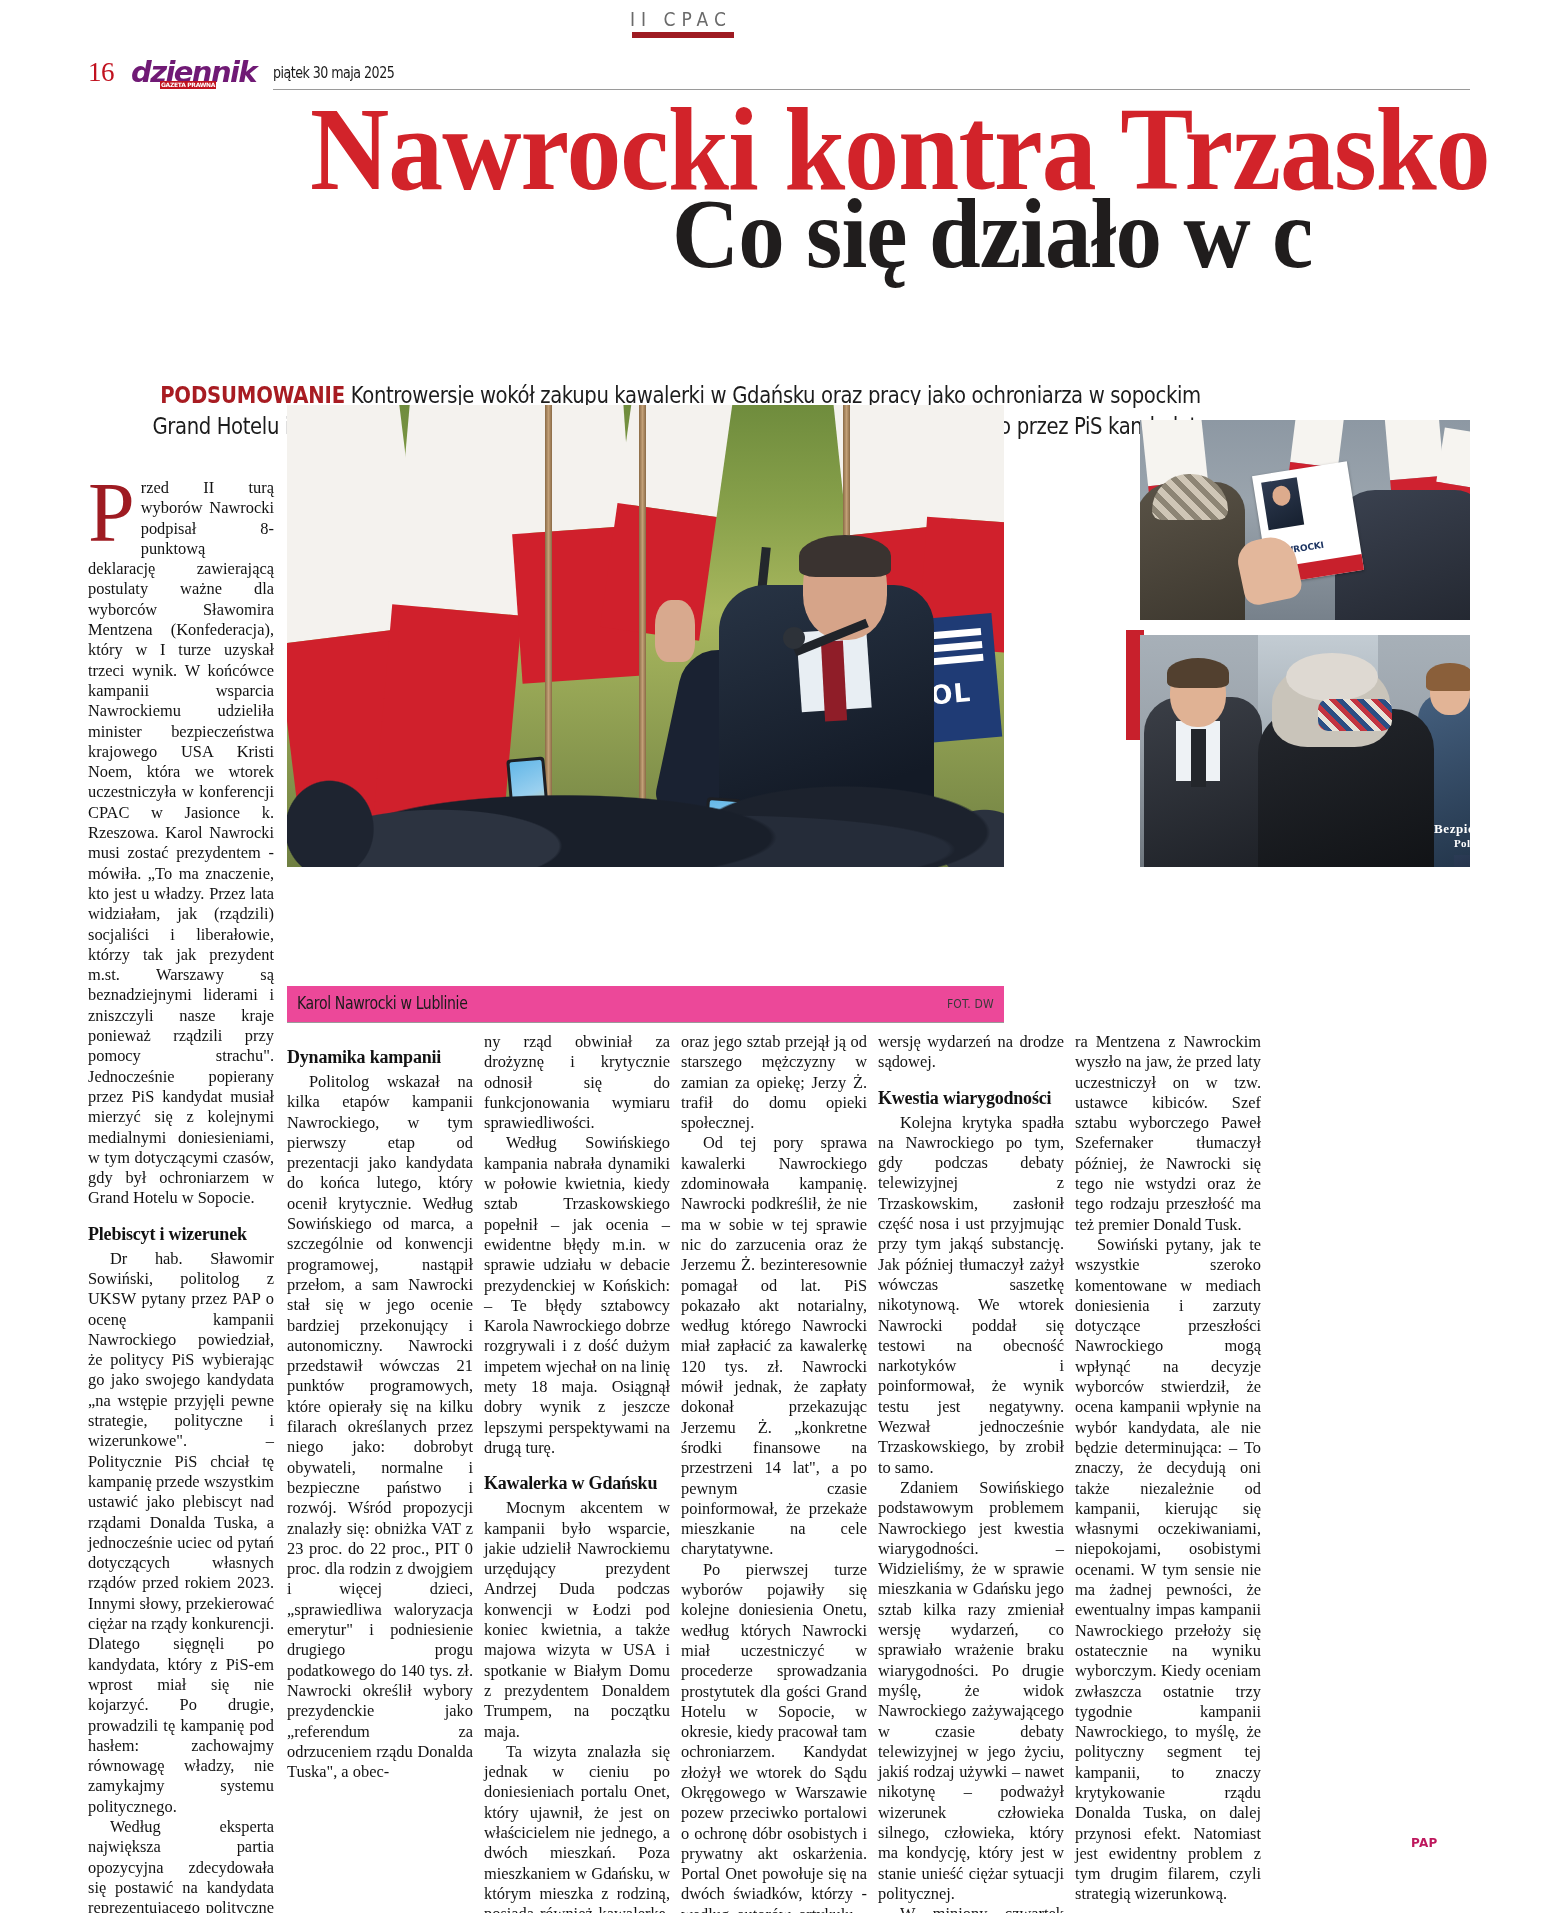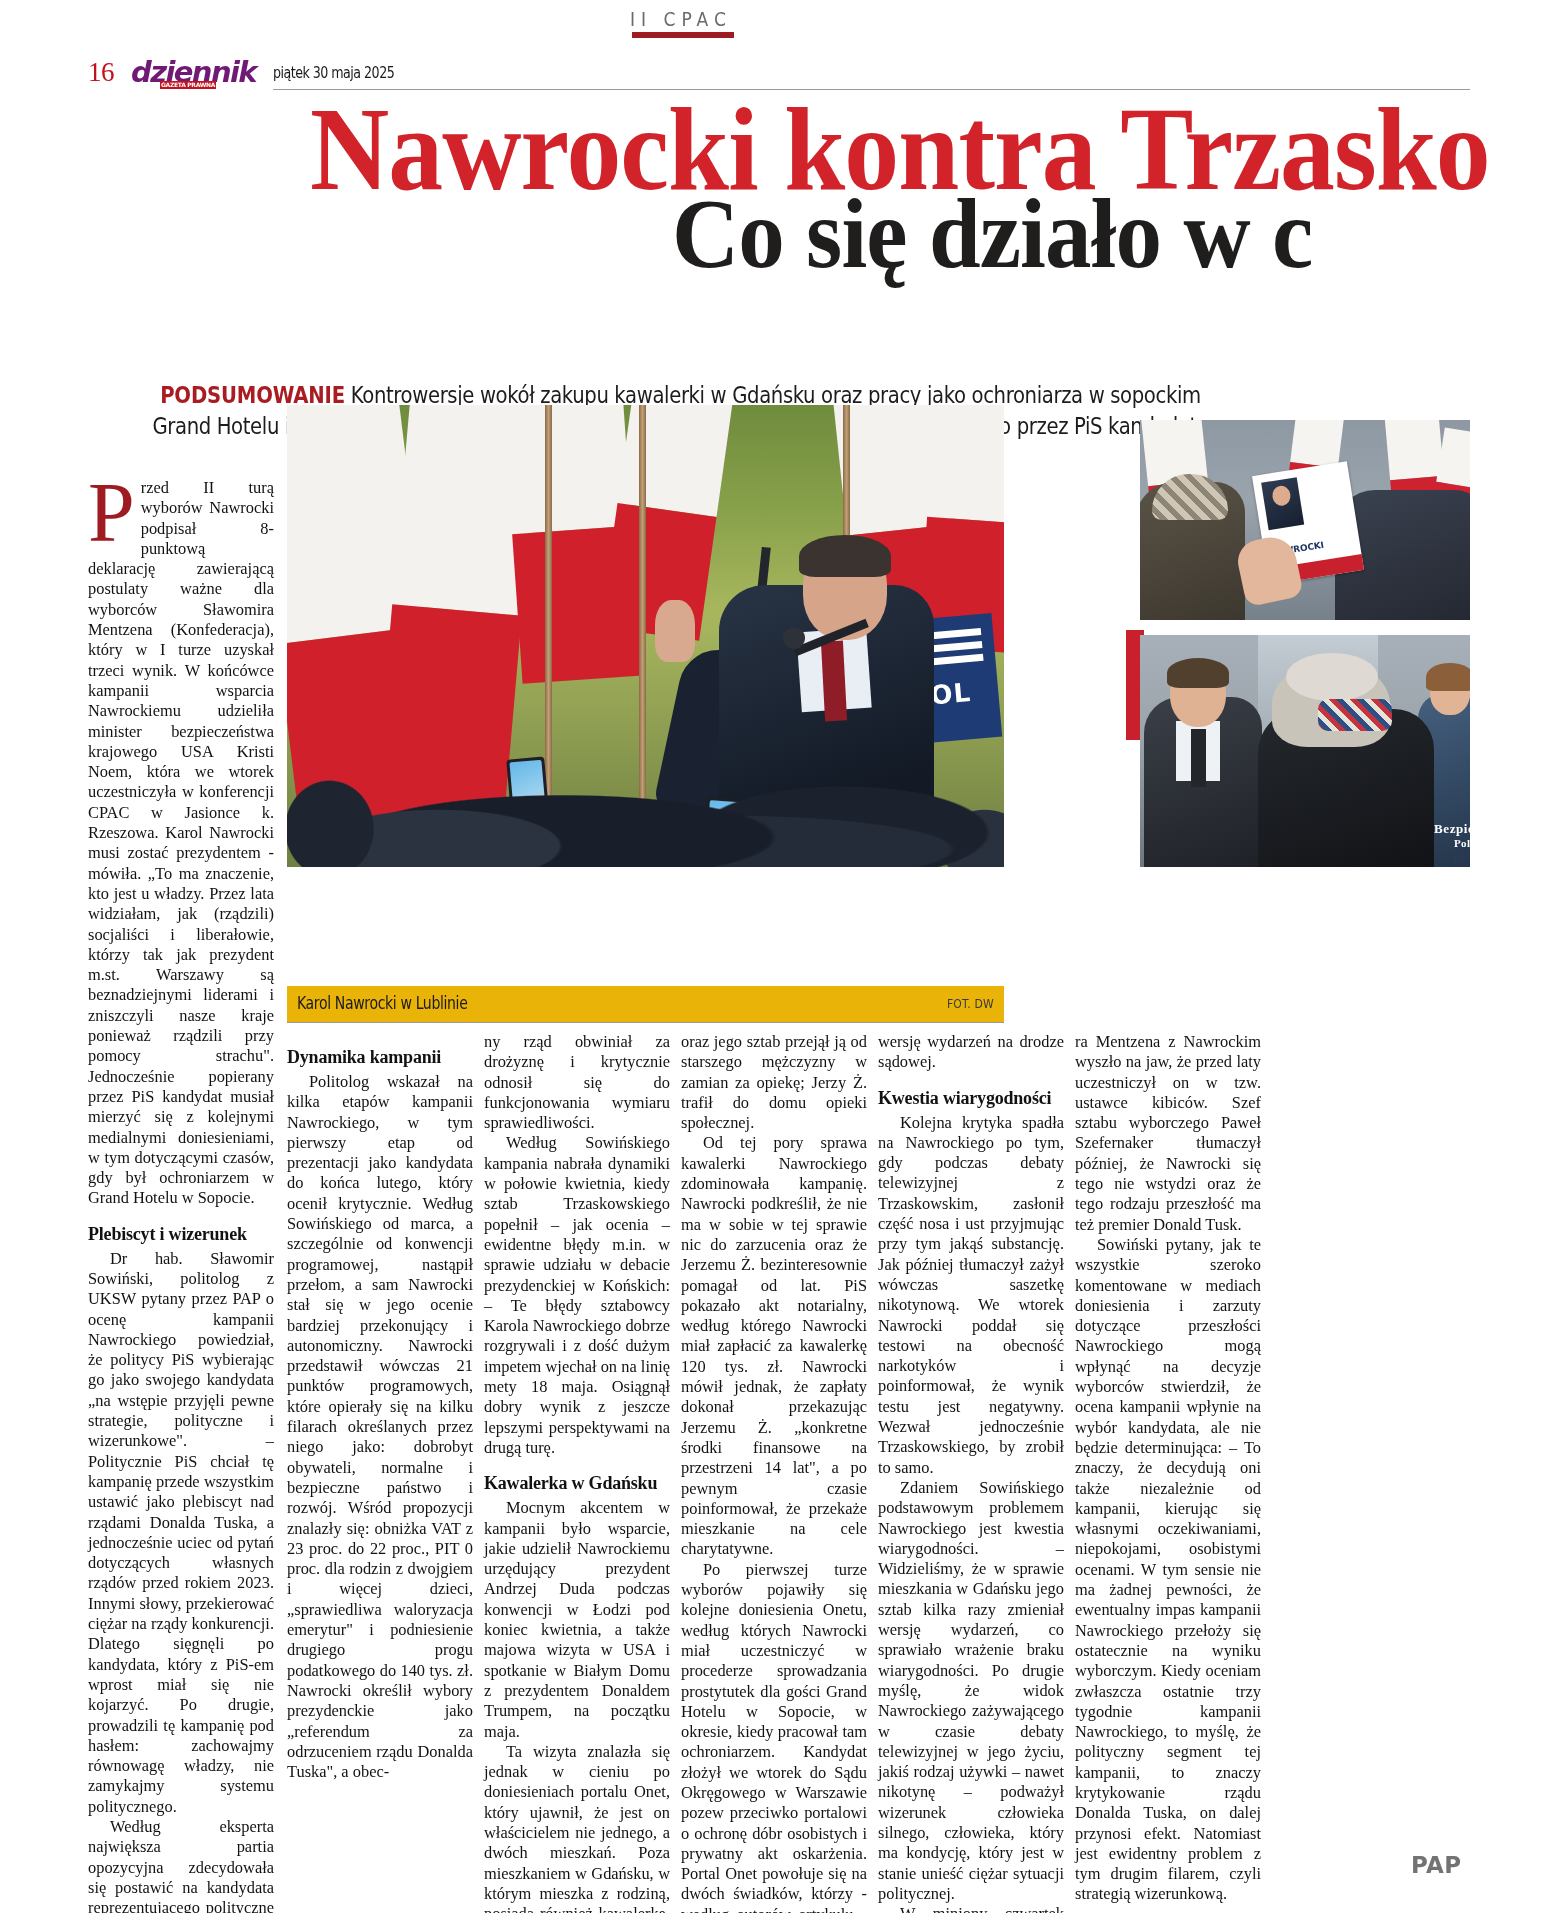--- a/index.html
+++ b/index.html
@@ -356,21 +356,21 @@
     letter-spacing: 1px;
   }
 
   
   .caption-box {
     position: absolute;
     left: 287px;
     top: 986px;
     width: 717px;
     height: 36px;
-    background: #eab308;
+    background: #ec4899;
     border-bottom: 1px solid #9a9a9a;
   }
   .caption-text {
     position: absolute;
     left: 10px;
     top: 7px;
     font-family: "DejaVu Sans Condensed", "DejaVu Sans", sans-serif;
     font-size: 17px;
     color: #1b1b1b;
     letter-spacing: -0.4px;
@@ -615,24 +615,23 @@
     color: #9e1b22;
     margin: 2px 6px -6px 0;
   }
 
   .pap-credit {
     position: absolute;
     left: 1411px;
     top: 1836px;
     font-family: "DejaVu Sans", sans-serif;
     font-weight: 700;
-    font-size: 23px;
-    color: #737373;
+    font-size: 12px;
+    color: #be185d;
     letter-spacing: 0.3px;
-    margin-top: 16px;
   }
 </style>
 </head>
 <body>
 
 <div class="page">
 
   <div class="masthead">
     <div class="page-number">16</div>
     <div class="brand">dziennik</div>

